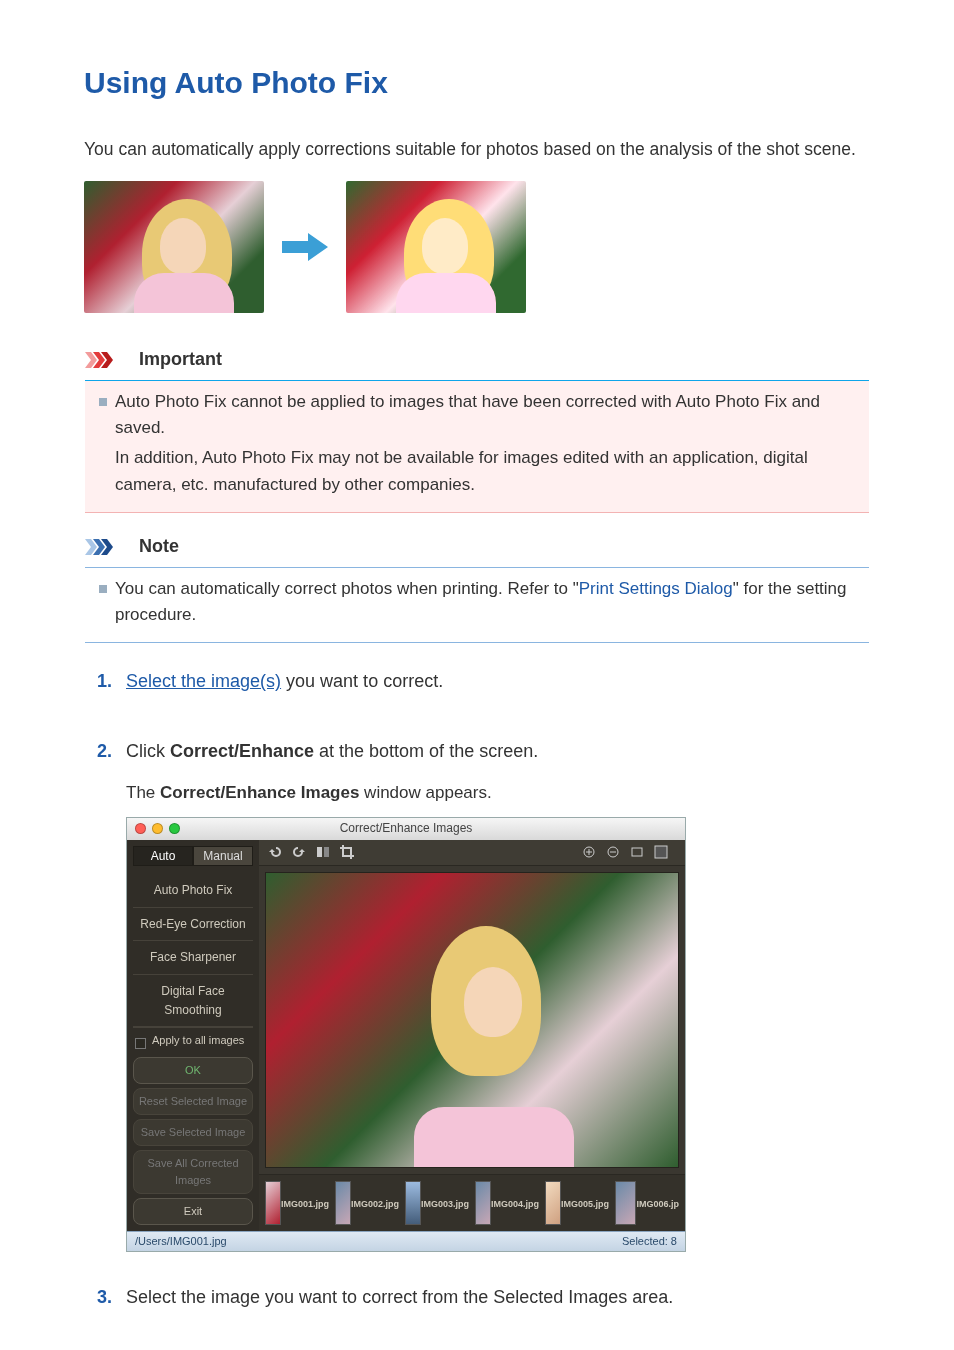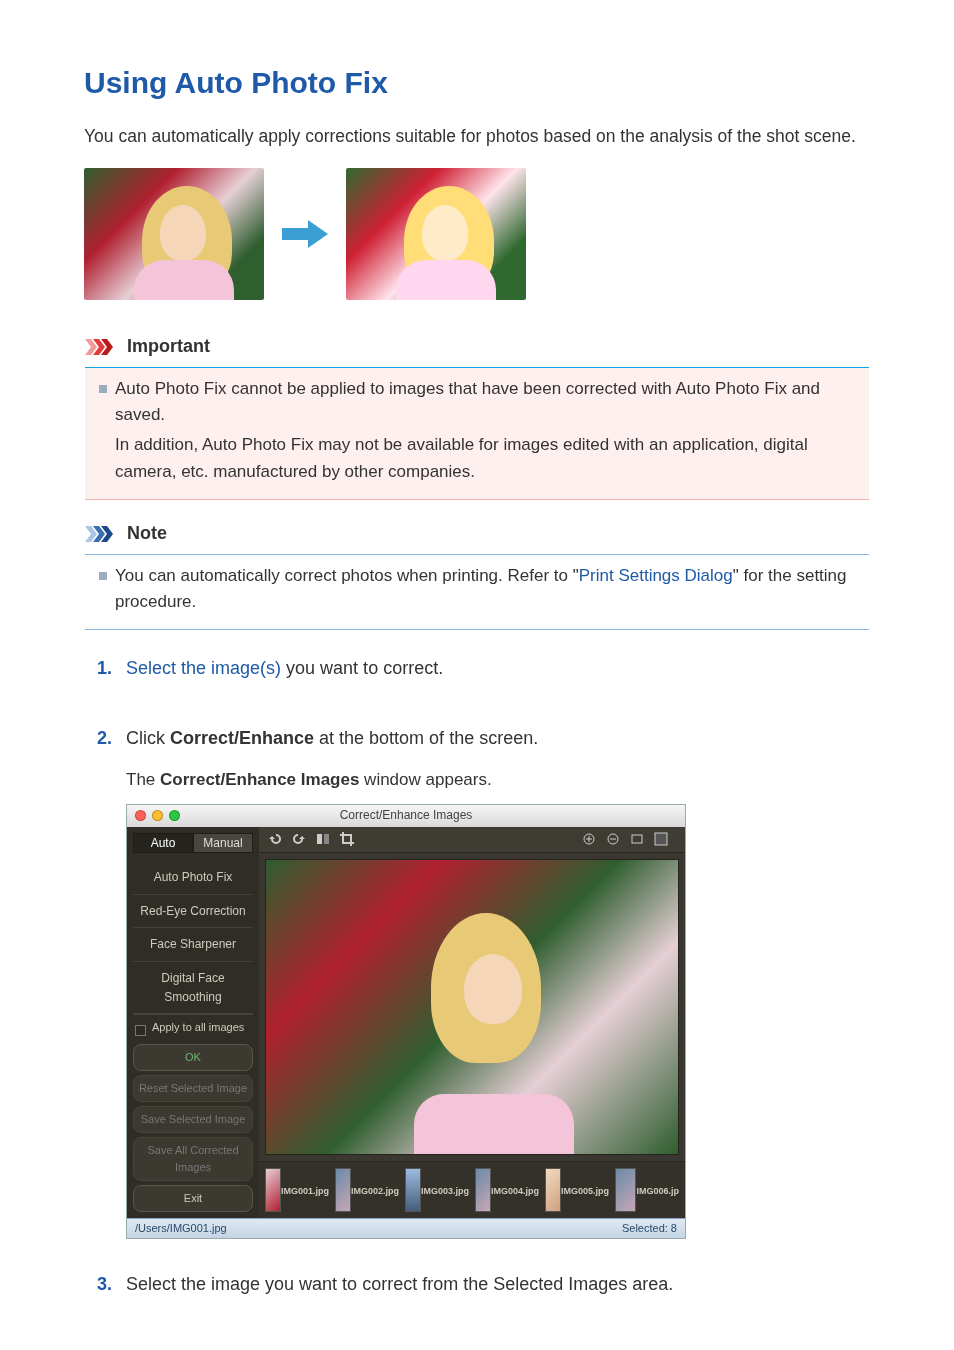--- a/index.html
+++ b/index.html
@@ -10,21 +10,21 @@
     color: #333;
     margin: 0;
     padding: 60px 84px 40px 84px;
     width: 954px;
     background: #fff;
   }
   h1.page-title {
     color: #1e5aa8;
     font-size: 30px;
     font-weight: bold;
-    margin: 0 0 16px 0;
+    margin: 0 0 29px 0;
   }
   .intro { margin: 0 0 18px 0; }
 
   
   .ba-row { display: flex; align-items: center; gap: 18px; margin-bottom: 28px; }
   .ba-photo {
     width: 180px; height: 132px; border-radius: 2px; overflow: hidden;
     background: linear-gradient(135deg,#2f5e2f 0%, #b02030 30%, #e6cfd6 55%, #2f5e2f 80%);
     position: relative;
   }
@@ -40,21 +40,21 @@
   .ba-dress {
     position: absolute; left: 28%; bottom: 0; width: 100px; height: 40px;
     background: #f4c4d8; border-radius: 30px 30px 0 0;
   }
   .ba-arrow { width: 46px; height: 32px; }
   .ba-arrow svg { display: block; }
 
   
   .callout { border: 1px solid transparent; margin-bottom: 14px; }
   .callout-head {
-    display: flex; align-items: center; gap: 8px;
+    display: flex; align-items: center; gap: 20px;
     font-weight: bold; color: #333; font-size: 18px;
     padding: 4px 0 6px 0;
   }
   .chevrons { display:inline-flex; }
   .chevrons svg { display:block; }
   .callout-body {
     padding: 8px 10px 10px 14px;
     font-size: 17px;
   }
   .callout.important { }
@@ -75,21 +75,21 @@
   .bullet-text p { margin:0 0 4px 0; }
   a.inline-link { color:#1e5aa8; text-decoration:none; }
 
   
   ol.steps { list-style:none; padding:0; margin: 24px 0 0 0; }
   ol.steps > li { display:flex; gap:14px; margin-bottom: 32px; }
   .step-num { color:#1e5aa8; font-weight:bold; font-size:18px; width:28px; text-align:right; flex:0 0 28px; }
   .step-body { flex:1; font-size:18px; }
   .step-body .lead { margin:0 0 10px 0; }
   .step-body .sub { margin: 14px 0 10px 0; font-size:17px; }
-  .link-span { color:#1e5aa8; }
+  .link-span { color:#1e5aa8;text-decoration:underline; }
 
   
   .app-window {
     width: 560px; margin: 10px 0 0 0;
     border: 1px solid #9aa;
     font-family: "Lucida Grande", Arial, sans-serif;
     font-size: 11px;
     color: #ddd;
     background: #3a3730;
   }

